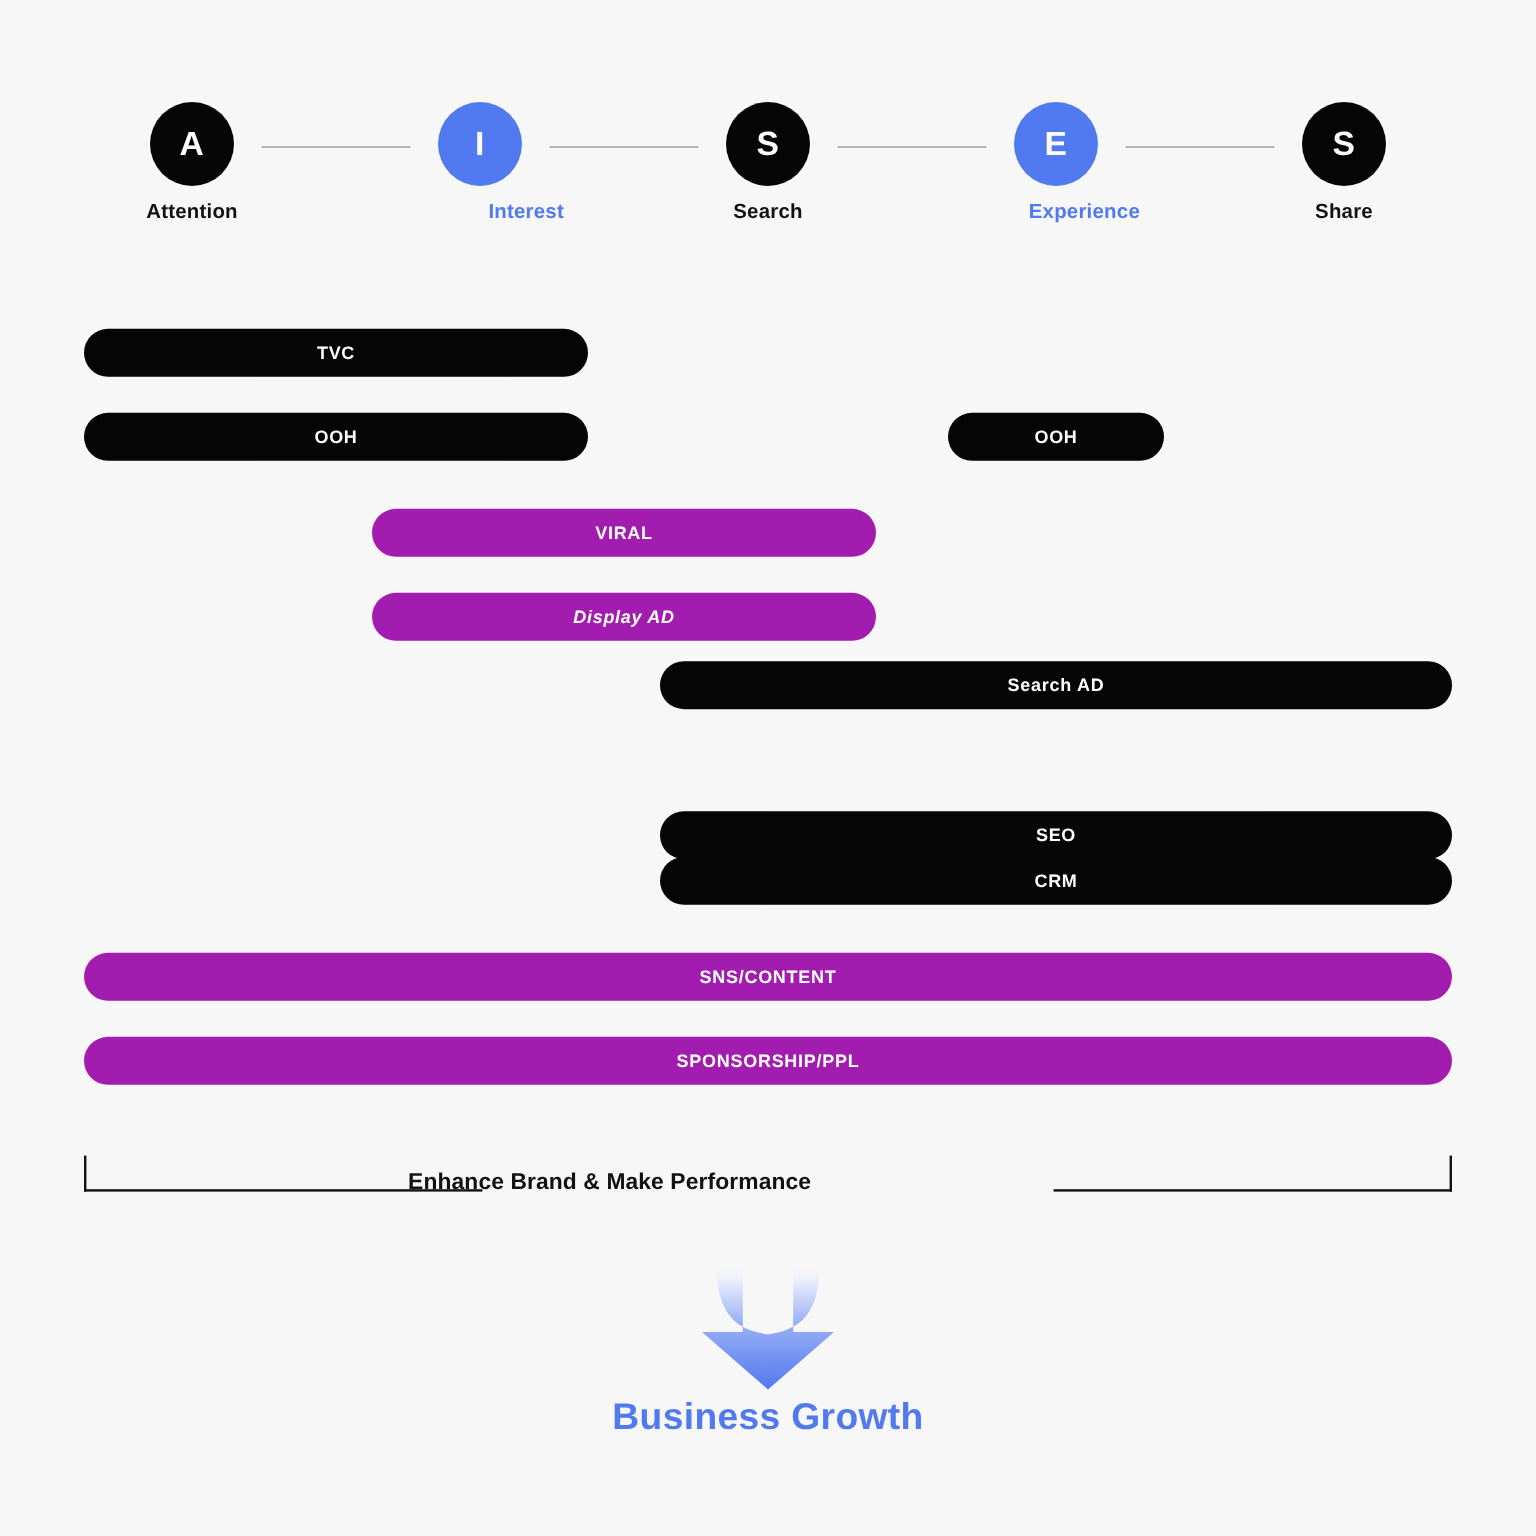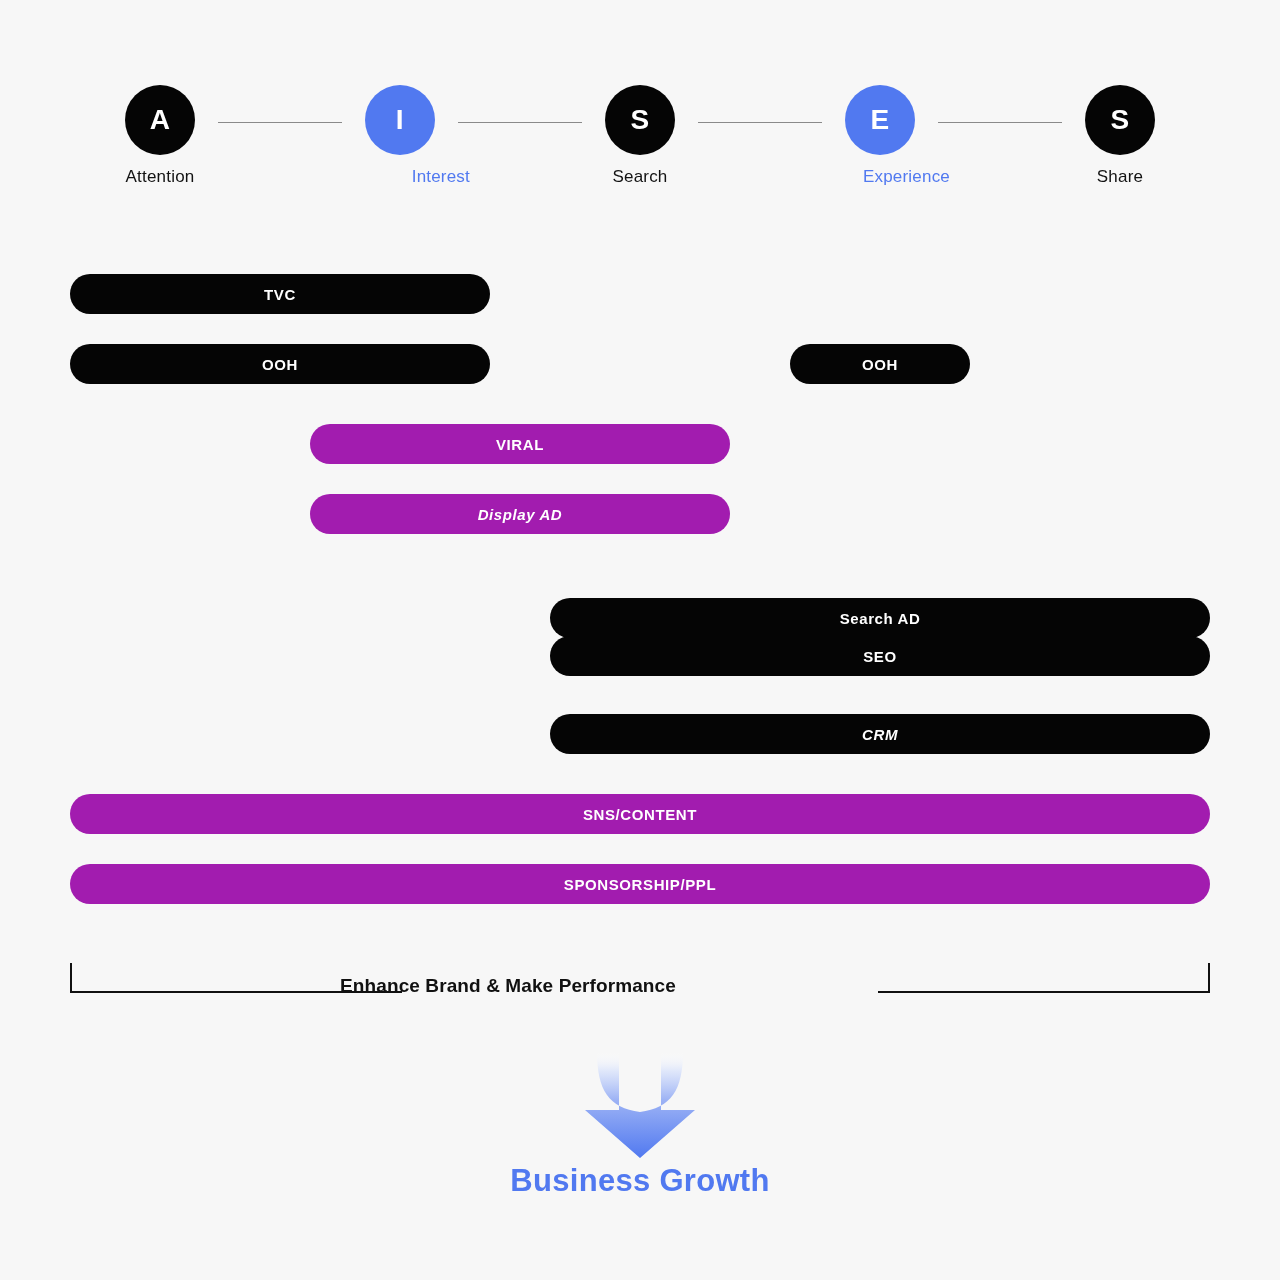--- a/index.html
+++ b/index.html
@@ -49,21 +49,21 @@
     font-size: 28px;
     font-weight: bold;
     letter-spacing: 0.5px;
     line-height: 1;
   }
   .stage-circle.dark  { background: #050505; }
   .stage-circle.blue  { background: #5179f0; }
   .stage-label {
     margin-top: 12px;
     font-size: 17px;
-    font-weight: normal;
+    font-weight: bold;
     letter-spacing: 0.2px;
   }
   .stage-label.dark { color: #121212; }
   .stage-label.blue { color: #5179f0; text-align: right; }
 
   .connector {
     position: absolute;
     top: 122px;
     height: 1px;
     background: #8a8a8a;
@@ -163,23 +163,23 @@
         </div>
       </div>
   </div>
 
   <div id="channels">
       <div class="pill dark" style="left: 70px; top: 274px; width: 420px;">TVC</div>
       <div class="pill dark" style="left: 70px; top: 344px; width: 420px;">OOH</div>
       <div class="pill dark" style="left: 790px; top: 344px; width: 180px;">OOH</div>
       <div class="pill blue" style="left: 310px; top: 424px; width: 420px;">VIRAL</div>
       <div class="pill blue" style="left: 310px; top: 494px; width: 420px; font-style: italic;">Display AD</div>
-      <div class="pill dark" style="left: 550px; top: 598px; width: 660px;">Search AD</div>
-      <div class="pill dark" style="left: 550px; top: 636px; width: 660px;">SEO</div>
-      <div class="pill dark" style="left: 550px; top: 714px; width: 660px; font-style: italic;">CRM</div>
+      <div class="pill dark" style="left: 550px; top: 551px; width: 660px;">Search AD</div>
+      <div class="pill dark" style="left: 550px; top: 676px; width: 660px;">SEO</div>
+      <div class="pill dark" style="left: 550px; top: 714px; width: 660px;">CRM</div>
       <div class="pill blue" style="left: 70px; top: 794px; width: 1140px; text-align: center;">SNS/CONTENT</div>
       <div class="pill blue" style="left: 70px; top: 864px; width: 1140px;">SPONSORSHIP/PPL</div>
     </div>
 
   <div class="bracket" id="bracket-left" style="left: 70px; top: 963px; width: 332px; height: 30px;"></div>
   <div class="bracket right" id="bracket-right" style="left: 878px; top: 963px; width: 332px; height: 30px;"></div>
   <div class="summary-text" id="summary-text" style="left: 0px; top: 975px; width: 1016px;">Enhance Brand &amp; Make Performance</div>
 
   <div class="arrow-wrap">
     <svg width="130" height="110" viewBox="0 0 130 110" aria-hidden="true">

